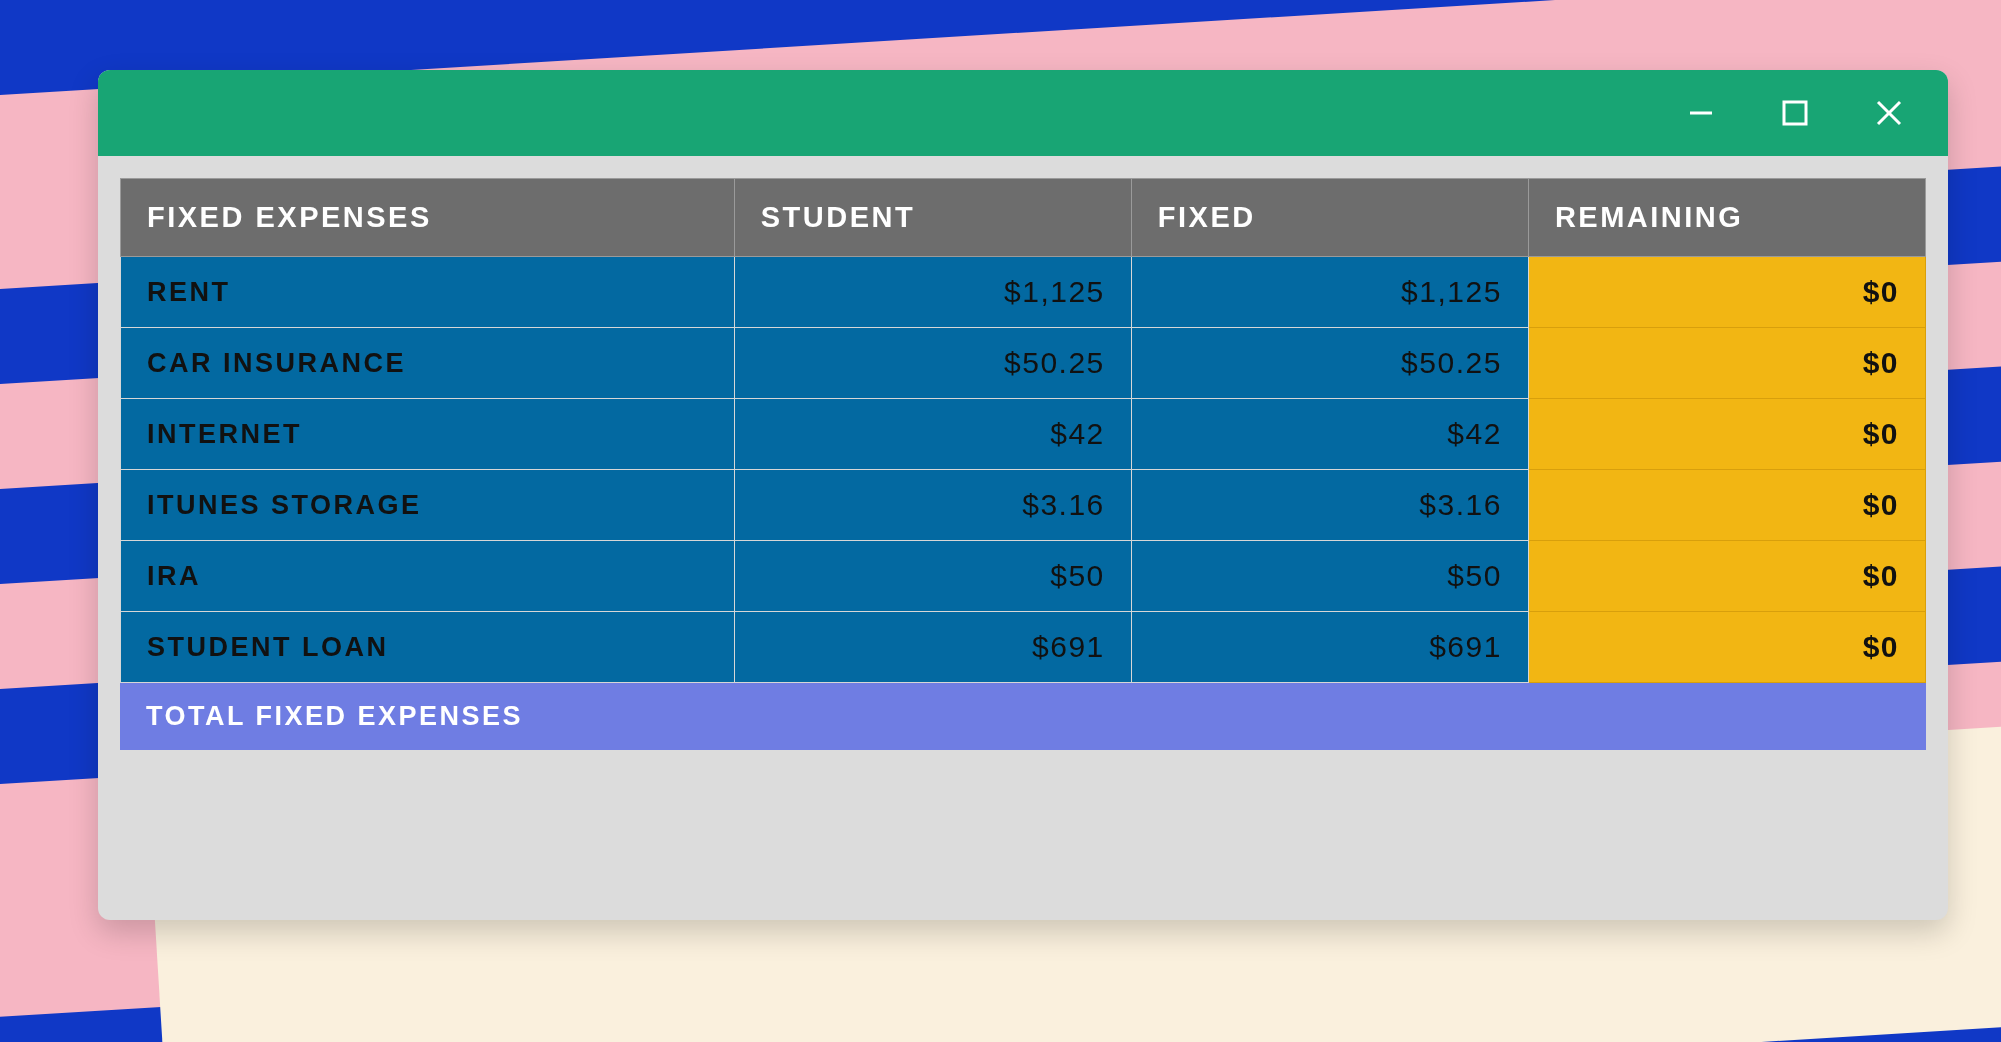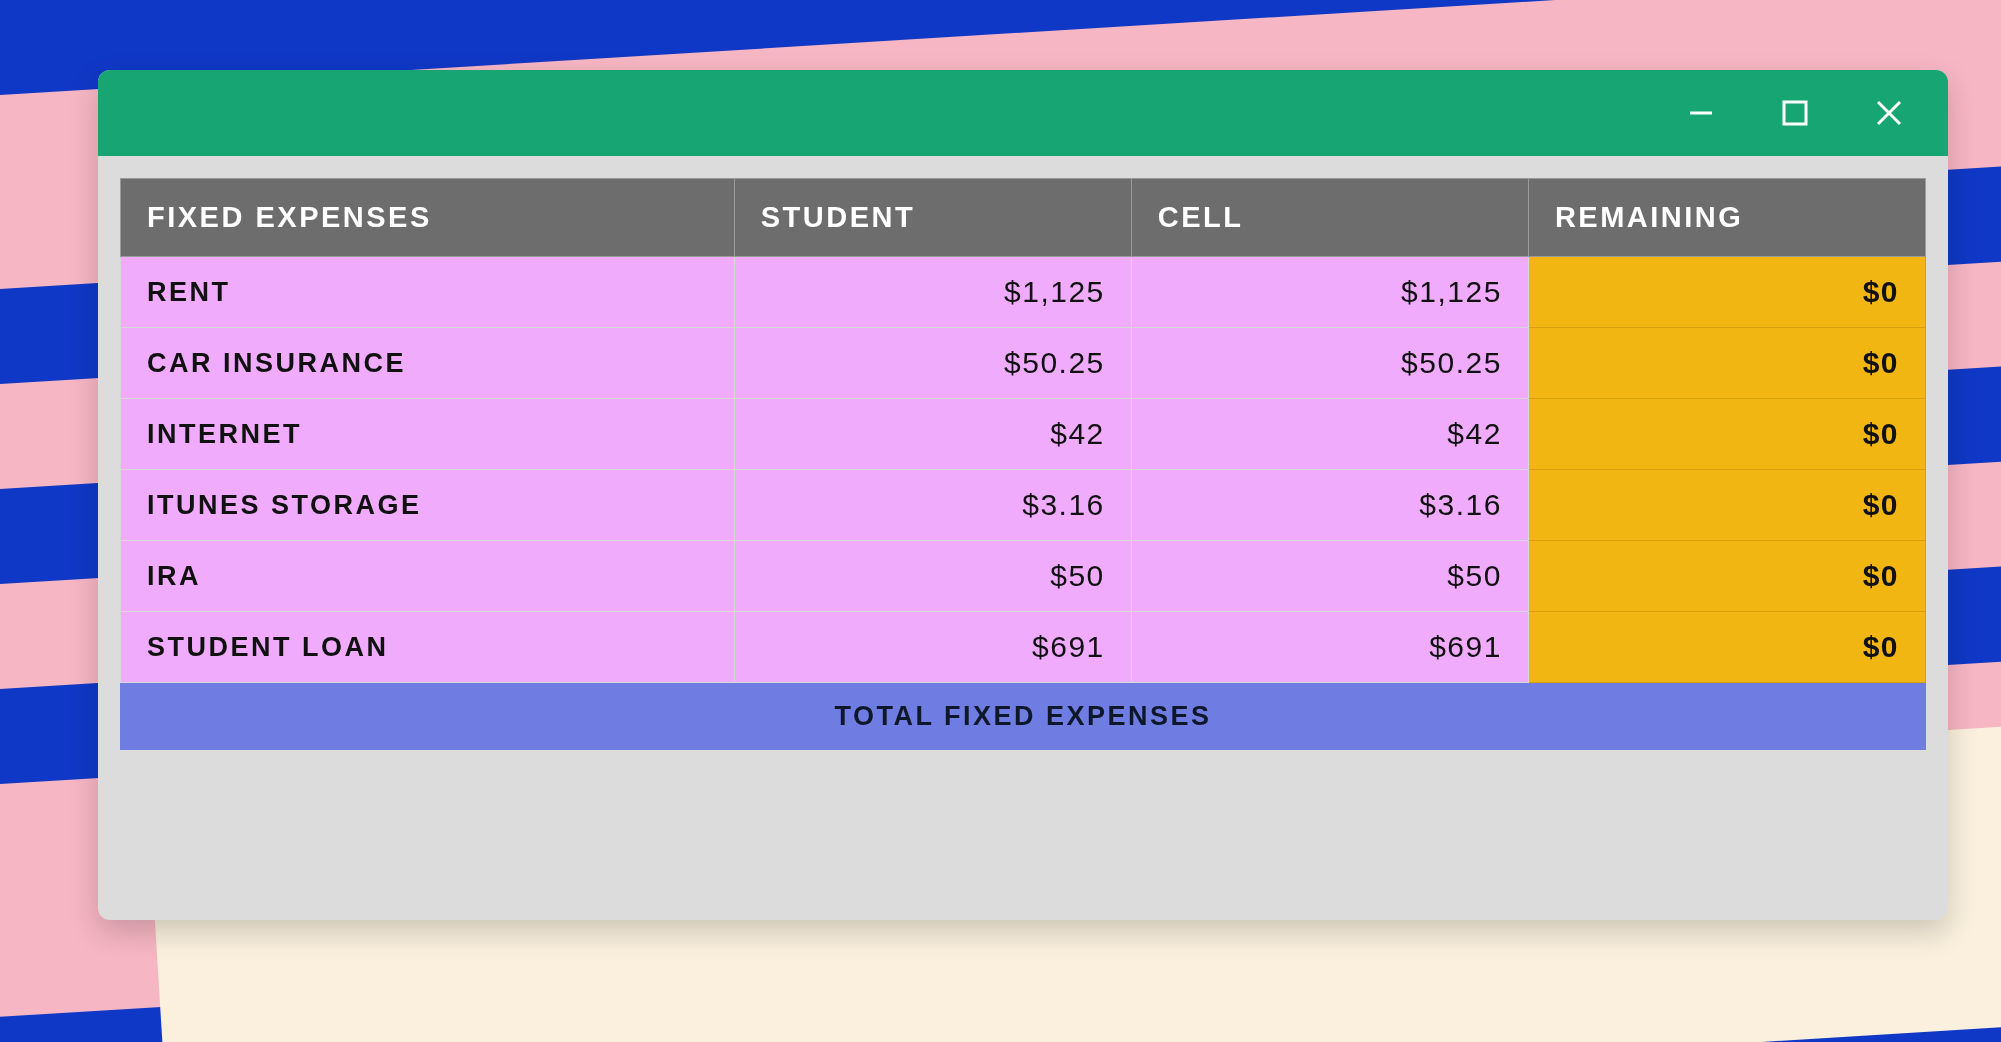--- a/index.html
+++ b/index.html
@@ -91,21 +91,21 @@
       background: #6d6d6d;
       color: #fff;
       text-align: left;
       font-weight: 700;
       font-size: 29px;
       letter-spacing: 2.5px;
       padding: 22px 26px;
       border: 1px solid #9a9a9a;
     }
     tbody td {
-      background: #f0abfc;
+      background: #0369a1;
       border: 1px solid #d7d7d7;
       padding: 18px 26px;
       font-size: 30px;
       color: #111;
       letter-spacing: 1.5px;
     }
     tbody td.label {
       font-weight: 800;
       letter-spacing: 2.5px;
       font-size: 27px;
@@ -113,27 +113,26 @@
     }
     tbody td.num { text-align: right; }
     tbody td.remaining {
       background: #f2b613;
       font-weight: 800;
       text-align: right;
       border: 1px solid #d89f0c;
     }
     .total-row {
       background: #6f7de3;
-      color: #0f172a;
+      color: #ffffff;
       font-weight: 800;
       font-size: 27px;
       letter-spacing: 2.5px;
       padding: 18px 26px;
       text-transform: uppercase;
-      text-align: center;
     }
     col.c1 { width: 34%; }
     col.c2 { width: 22%; }
     col.c3 { width: 22%; }
     col.c4 { width: 22%; }
   </style>
 </head>
 <body>
 
 <div class="pink-block"></div>
@@ -167,21 +166,21 @@
       <colgroup>
           <col class="c1">
           <col class="c2">
           <col class="c3">
           <col class="c4">
         </colgroup>
       <thead>
         <tr>
           <th>FIXED EXPENSES</th>
           <th>STUDENT</th>
-          <th>CELL</th>
+          <th>FIXED</th>
           <th>REMAINING</th>
         </tr>
       </thead>
       <tbody id="rows">
           <tr>
             <td class="label">RENT</td>
             <td class="num">$1,125</td>
             <td class="num">$1,125</td>
             <td class="remaining">$0</td>
           </tr>

